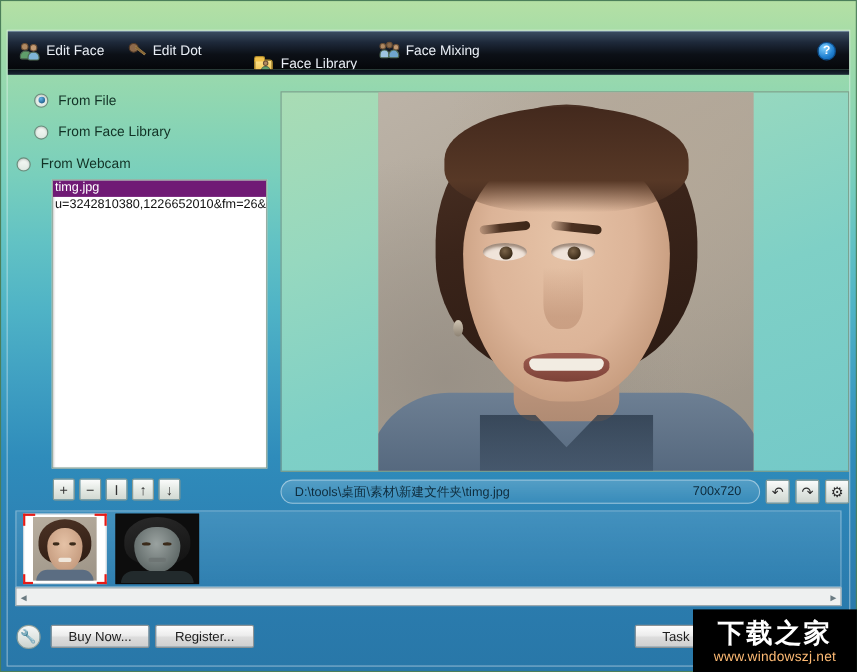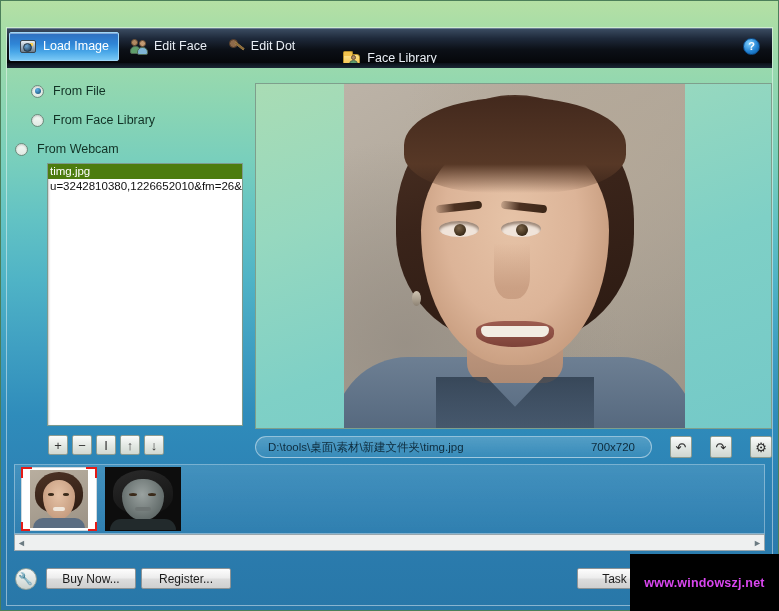--- a/index.html
+++ b/index.html
@@ -196,21 +196,21 @@
     width: 196px; height: 263px;
     background: #ffffff;
     border: 1px solid #7d9a8d;
     box-shadow: inset 1px 1px 2px rgba(0,0,0,0.22);
     overflow: hidden;
   }
   .file-item {
     font-size: 11.5px; color: #111; padding: 1px 2px; white-space: nowrap;
     line-height: 13px; cursor: pointer;
   }
-  .file-item.sel { background: #4d7c0f; color: #fff; }
+  .file-item.sel { background: #701a75; color: #fff; }
 
   .listtools { position: absolute; left: 48px; top: 435px; display: flex; gap: 4px; }
   .ltbtn {
     width: 20px; height: 20px;
     background: linear-gradient(180deg, #fbfcfb 0%, #e4e9e4 50%, #d2d9d2 100%);
     border: 1px solid #8d9c92; border-radius: 2px;
     display: flex; align-items: center; justify-content: center;
     font-size: 13px; color: #333; line-height: 1; cursor: pointer;
   }
 
@@ -304,21 +304,21 @@
   .photo .collar {
     position: absolute; left: 92px; bottom: 0; width: 158px; height: 54px;
     background: linear-gradient(180deg, rgba(40,55,72,0.75) 0%, rgba(55,72,92,0.5) 100%);
     clip-path: polygon(0 0, 32% 0, 50% 55%, 68% 0, 100% 0, 100% 100%, 0 100%);
   }
 
   
   .pathbar-row {
     position: absolute; left: 255px; top: 434px;
     width: 517px; height: 26px;
-    display: flex; align-items: center; gap: 18px;
+    display: flex; align-items: center; gap: 5px;
   }
   .pathbox {
     flex: 1; height: 22px;
     background: linear-gradient(180deg, rgba(255,255,255,0.18), rgba(255,255,255,0.05));
     border: 1px solid rgba(255,255,255,0.45);
     border-radius: 11px;
     display: flex; align-items: center; justify-content: space-between;
     padding: 0 12px;
     color: #0e2c3d; font-size: 11.5px;
   }
@@ -407,39 +407,31 @@
     display: flex; flex-direction: column;
     align-items: center; justify-content: center;
     pointer-events: none;
   }
   .watermark .cn {
     color: #fff; font-size: 24px; font-weight: bold;
     font-family: "DejaVu Sans", sans-serif;
     letter-spacing: 2px; line-height: 28px;
   }
   .watermark .url {
-    color: #d946ef; font-size: 12.5px; font-weight: bold; letter-spacing: 0.2px;
+    color: #fdba74; font-size: 12.5px; font-weight: normal; letter-spacing: 0.2px;
   }
 </style>
 </head>
 <body>
 
 <div id="app">
 
 
   <div class="navbar">
 
-    <div class="nav-item active">
-      <span class="nico">
-        <span class="cam">
-            <span class="flash"></span>
-          </span>
-      </span>
-      <span>Load Image</span>
-    </div>
 
     <div class="nav-item">
       <span class="nico">
         <span class="ppl">
           <span class="h" style="left:1px;top:0;"></span>
           <span class="h" style="left:9px;top:1px;background:#c29a73;"></span>
           <span class="b" style="left:0;top:7px;background:#5f9e6b;"></span>
           <span class="b" style="left:7px;top:8px;background:#7fb5d6;"></span>
         </span>
       </span>
@@ -460,20 +452,32 @@
       <span class="nico">
         <span class="folder"></span>
         <span class="ppl" style="left:6px;top:5px;width:11px;height:11px;">
           <span class="h" style="left:2px;top:0;width:5px;height:5px;"></span>
           <span class="b" style="left:0;top:5px;width:9px;height:6px;background:#5f9e6b;"></span>
         </span>
       </span>
       <span>Face Library</span>
     </div>
 
+    <div class="nav-item">
+      <span class="nico">
+        <span class="ppl">
+          <span class="h" style="left:0;top:0;width:6px;height:6px;"></span>
+          <span class="h" style="left:6px;top:-1px;width:6px;height:6px;background:#8b6a4c;"></span>
+          <span class="h" style="left:12px;top:1px;width:6px;height:6px;background:#c29a73;"></span>
+          <span class="b" style="left:0;top:6px;width:9px;height:8px;background:#9dc4e0;"></span>
+          <span class="b" style="left:8px;top:6px;width:10px;height:8px;background:#6fa6cd;"></span>
+        </span>
+      </span>
+      <span>Face Mixing</span>
+    </div>
 
     <div class="nav-spacer"></div>
     <div class="help-btn">?</div>
   </div>
   <div class="navbar-under"></div>
 
   <div class="radio-row" style="left:31px; top:84px;">
     <span class="radio on"></span>
     <span>From File</span>
   </div>
@@ -566,16 +570,17 @@
 
   <div class="wrench">🔧</div>
   <div class="btn" id="buy-now">Buy Now...</div>
   <div class="btn" id="register">Register...</div>
   <div class="btn" id="back">Task</div>
 
   <div class="frame-inner"></div>
   <div class="frame-outline"></div>
 
   <div class="watermark">
+    <div class="cn">下载之家</div>
     <div class="url">www.windowszj.net</div>
   </div>
 
 </div>
 
 </body></html>

